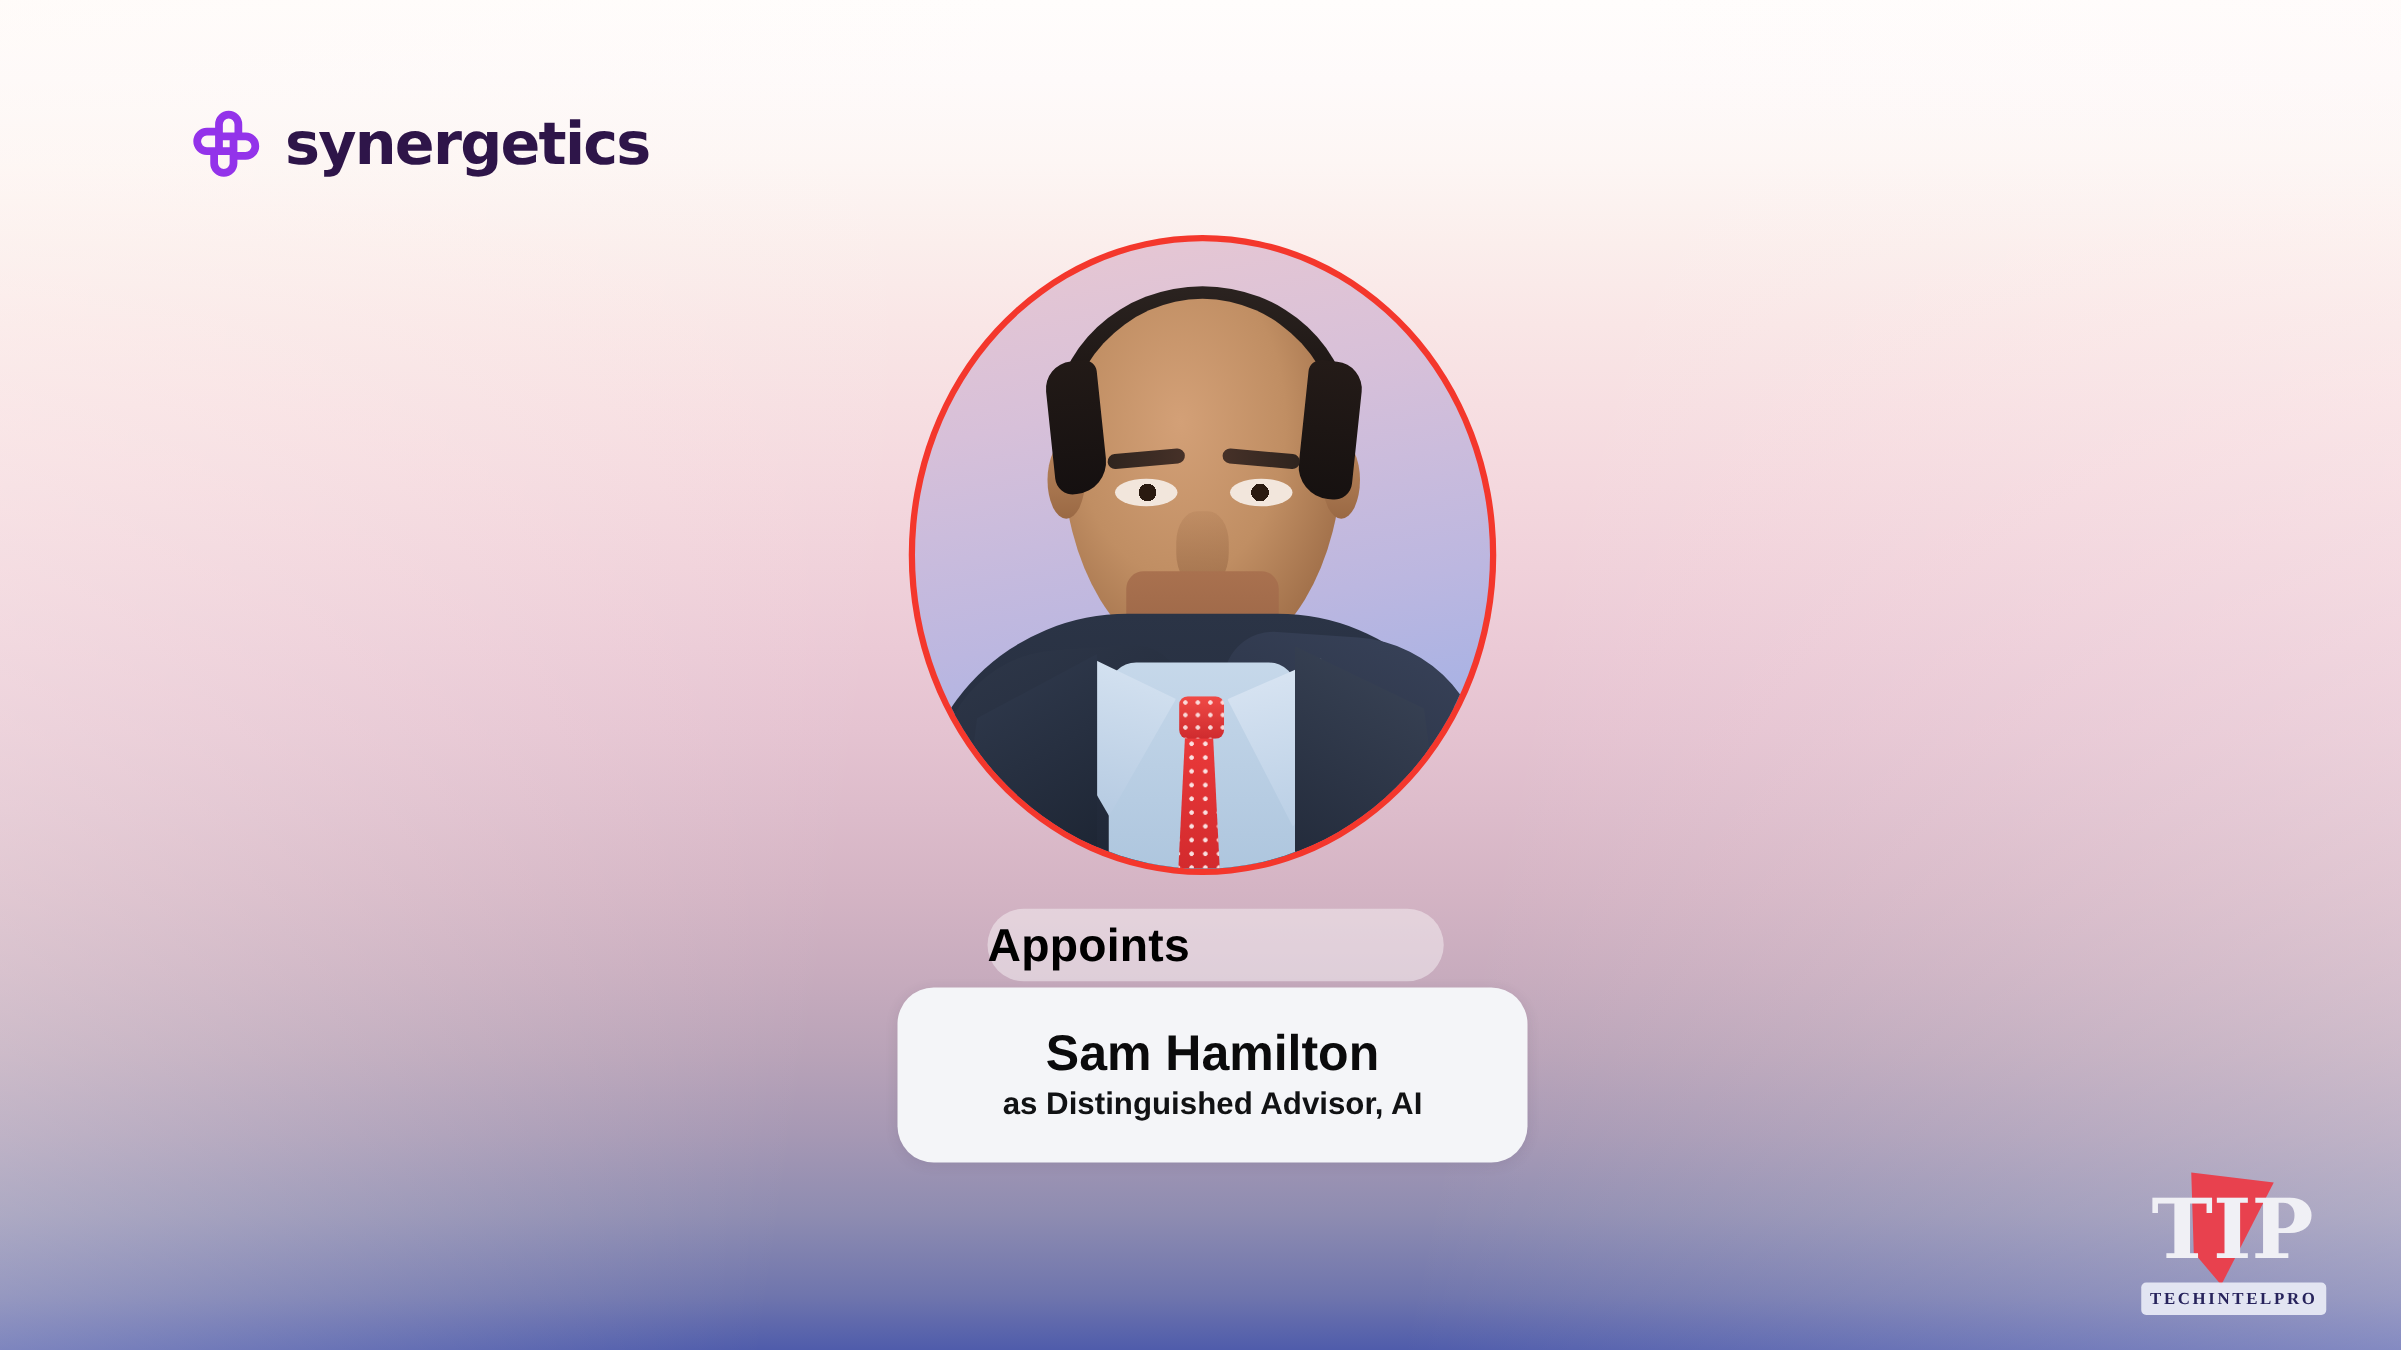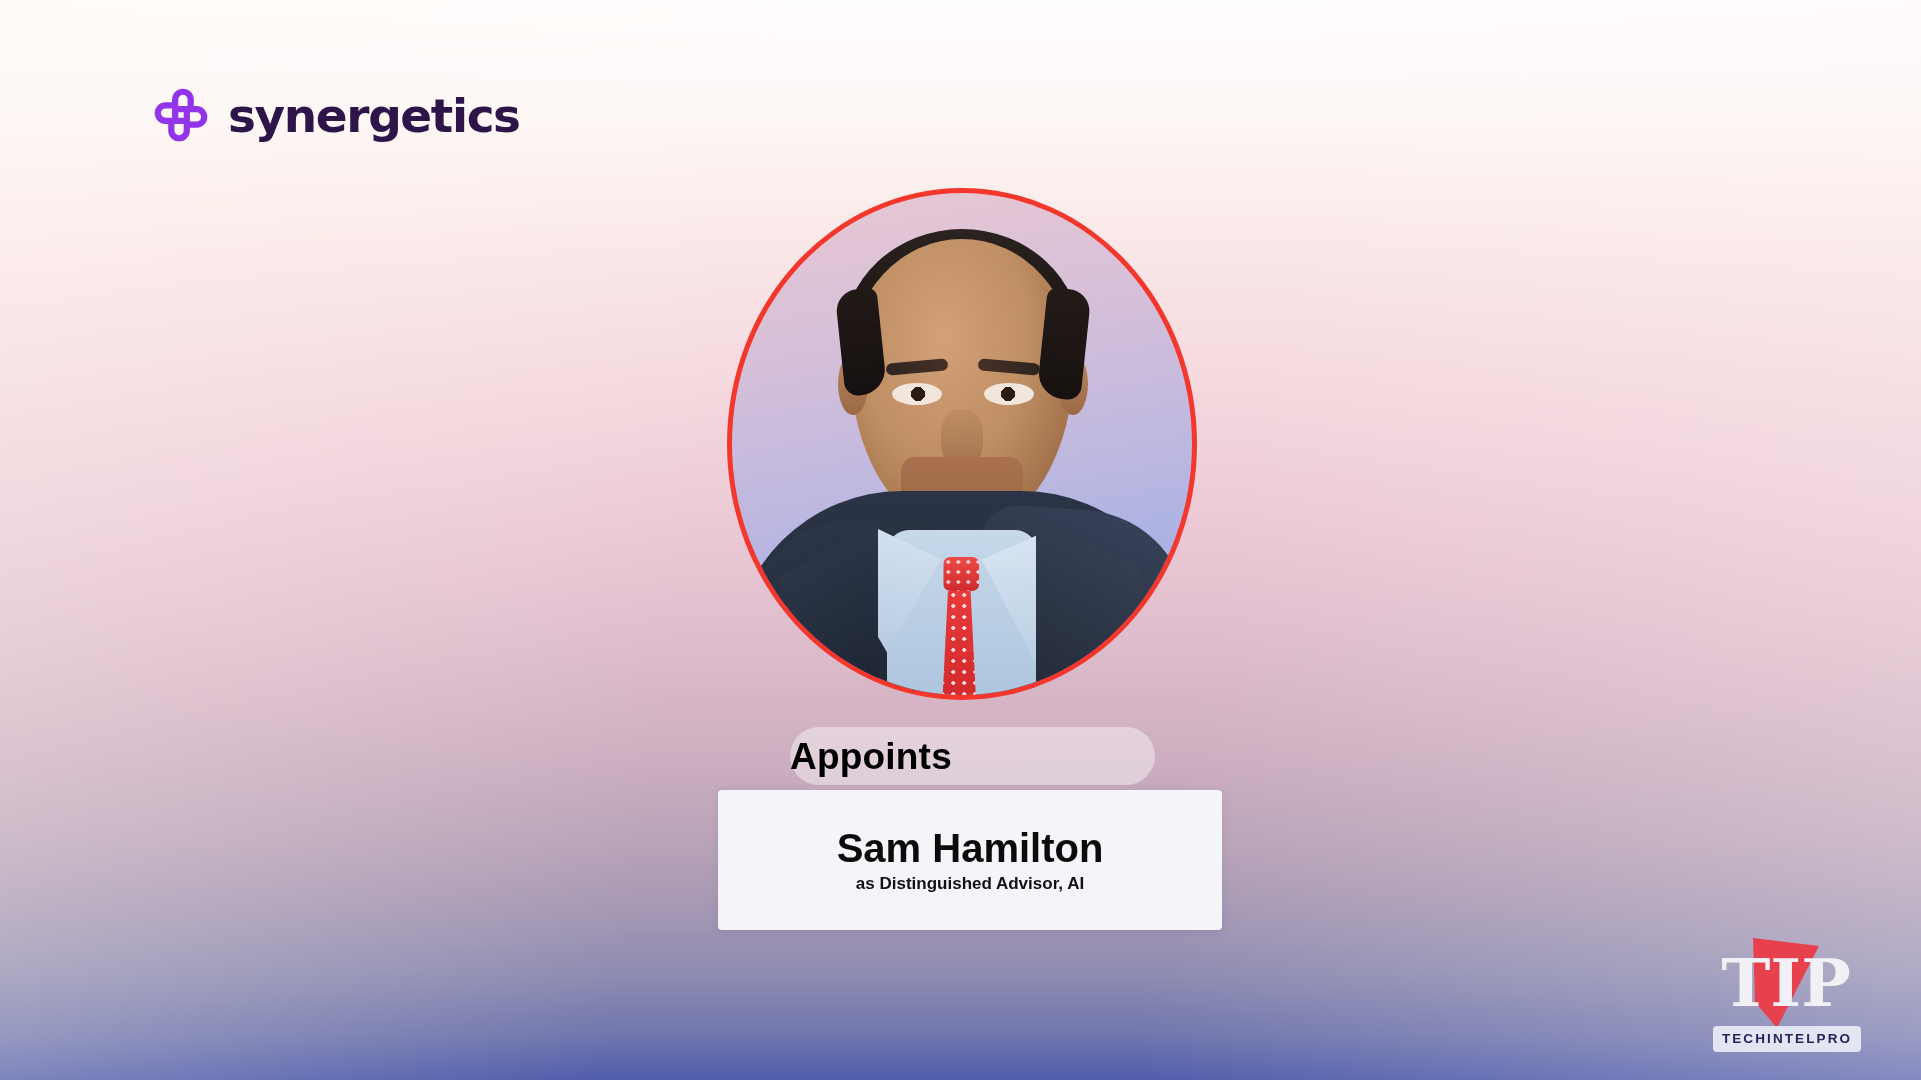--- a/index.html
+++ b/index.html
@@ -210,49 +210,49 @@
   .appoints-text{
     font-size:37px; font-weight:700; color:#000;
     letter-spacing:.2px; line-height:1;
   }
 
   
   .name-card{
     position:absolute; left:718px; top:790px;
     width:504px; height:140px;
     background:#f4f5f8;
-    border-radius:4px;
+    border-radius:29px;
     display:flex; flex-direction:column;
     align-items:center; justify-content:center; gap:6px;
     box-shadow:0 2px 10px rgba(60,40,70,.10);
   }
   .name-primary{
     font-size:40px; font-weight:700; color:#0b0b0c; line-height:1.05;
   }
   .name-secondary{
-    font-size:17px; font-weight:700; color:#111214; line-height:1.1;
+    font-size:25px; font-weight:700; color:#111214; line-height:1.1;
   }
 
   
   .tip-logo{
     position:absolute; right:40px; bottom:18px;
     width:190px; height:130px;
   }
   .tip-mark{ position:absolute; inset:0; width:190px; height:100px; }
   .tip-badge{
     position:absolute; left:22px; bottom:10px;
     width:148px; height:26px;
     background:rgba(233,236,246,.92);
     border-radius:4px;
     display:flex; align-items:center; justify-content:center;
   }
   .tip-badge-text{
     font-size:13.5px; font-weight:700; color:#27235c;
     letter-spacing:2.1px; line-height:1;
-    font-family:Liberation Sans, sans-serif;
+    font-family:Liberation Serif, serif;
   }
 </style>
 </head>
 <body>
 
 <div class="bg-overlay"></div>
 
 <div class="brand">
   <svg class="brand-mark" viewBox="0 0 64 64">
     <g fill="none" stroke="#9333ea" stroke-width="6.4" stroke-linecap="round" stroke-linejoin="round">

